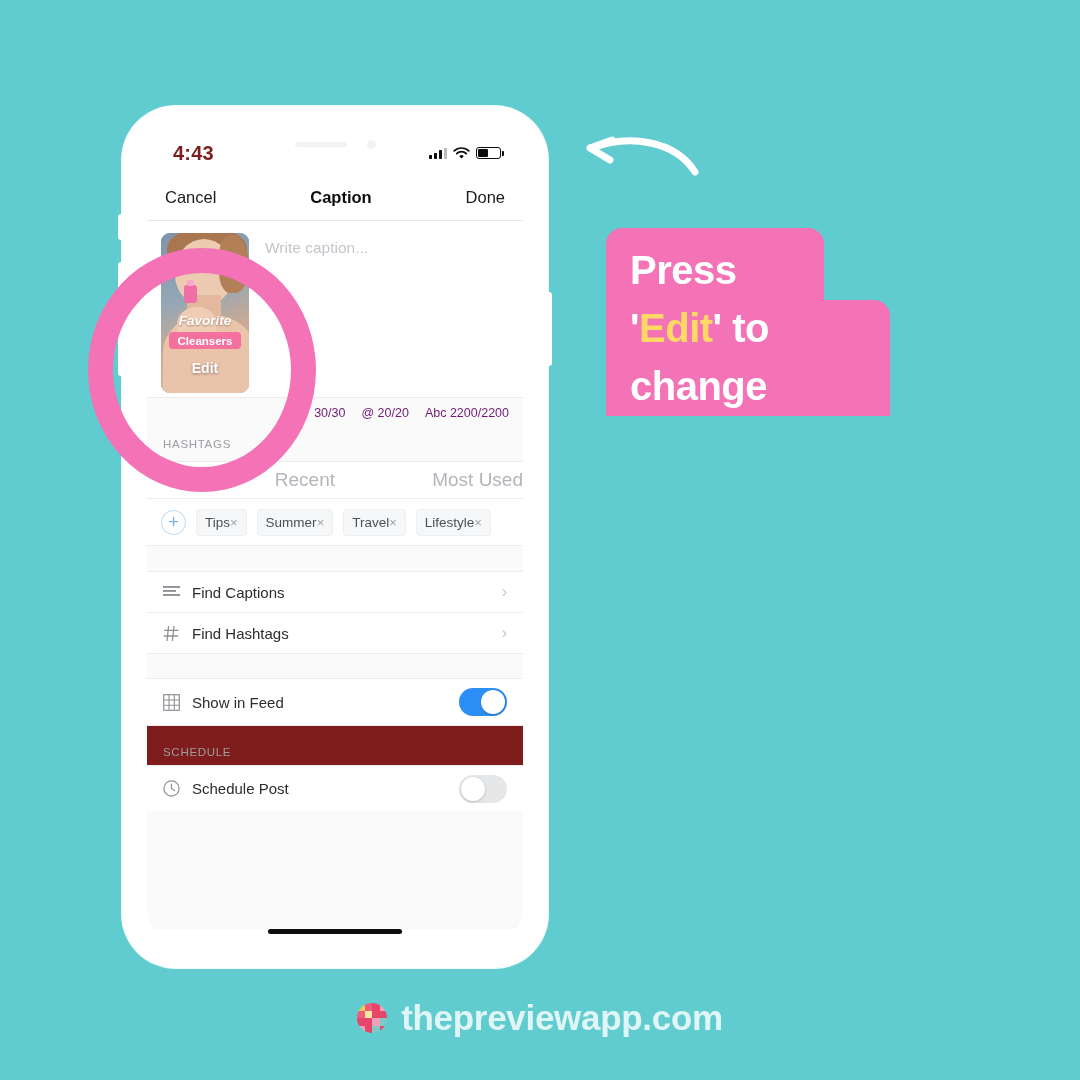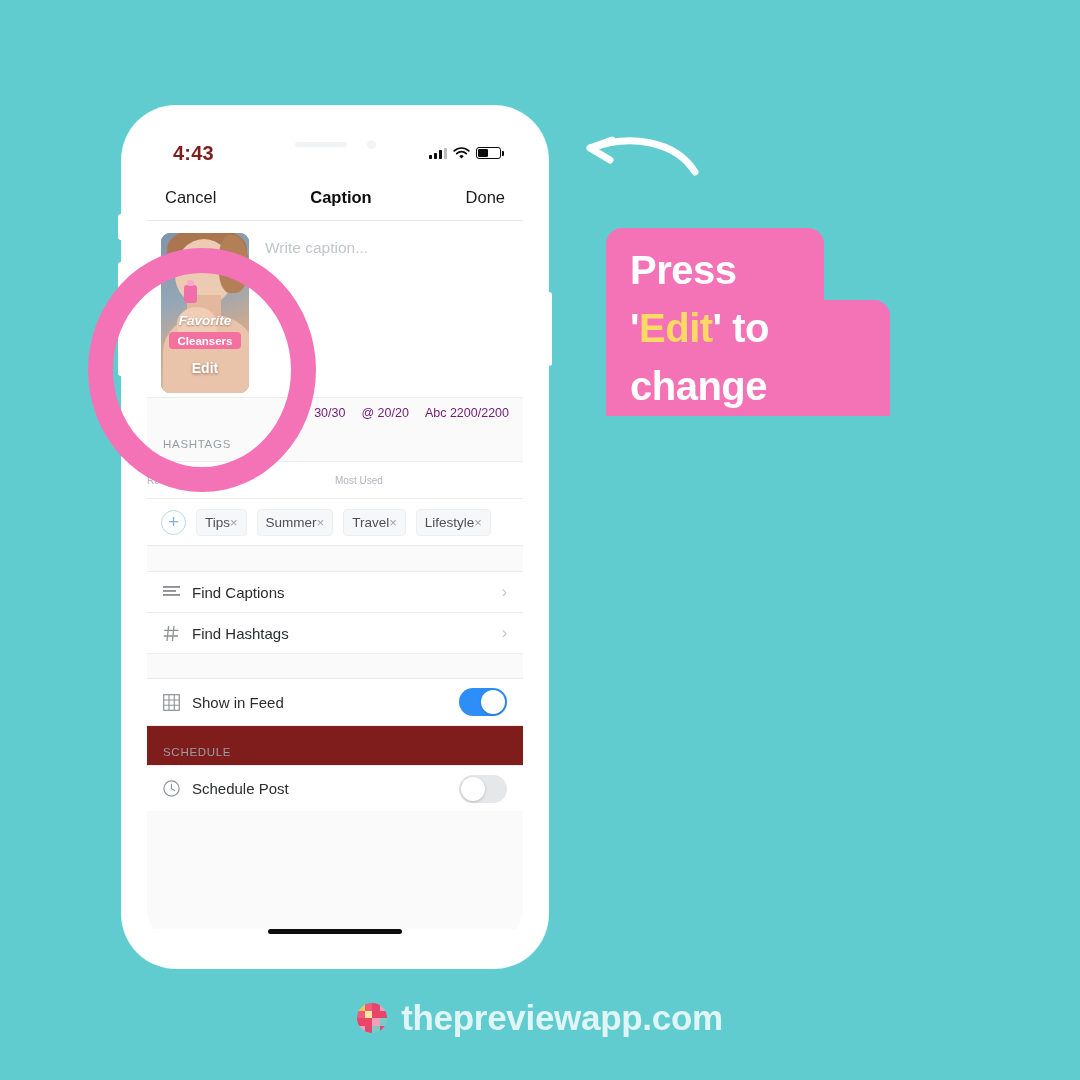--- a/index.html
+++ b/index.html
@@ -139,21 +139,21 @@
     display:flex; align-items:center; padding:0 16px;
     font-size:11.5px; letter-spacing:.7px; color:#9a9da2;
   }
 
   
   #hashtag-tabs{
     height:38px; background:#ffffff;
     border-top:1px solid #ececee; border-bottom:1px solid #ececee;
     display:flex; align-items:center;
   }
-  .ht-tab{ flex:1; text-align:left; font-size:10px; color:#b2b5ba; }
+  .ht-tab{ flex:1; text-align:right; font-size:19px; color:#b2b5ba; }
 
   
   #chips-row{
     height:46px; background:#ffffff;
     display:flex; align-items:center; gap:10px;
     padding:0 14px; overflow:hidden;
   }
   #chip-add{
     width:25px; height:25px; border-radius:50%;
     border:1.6px solid #b9d9ef; color:#7fb6e0;

